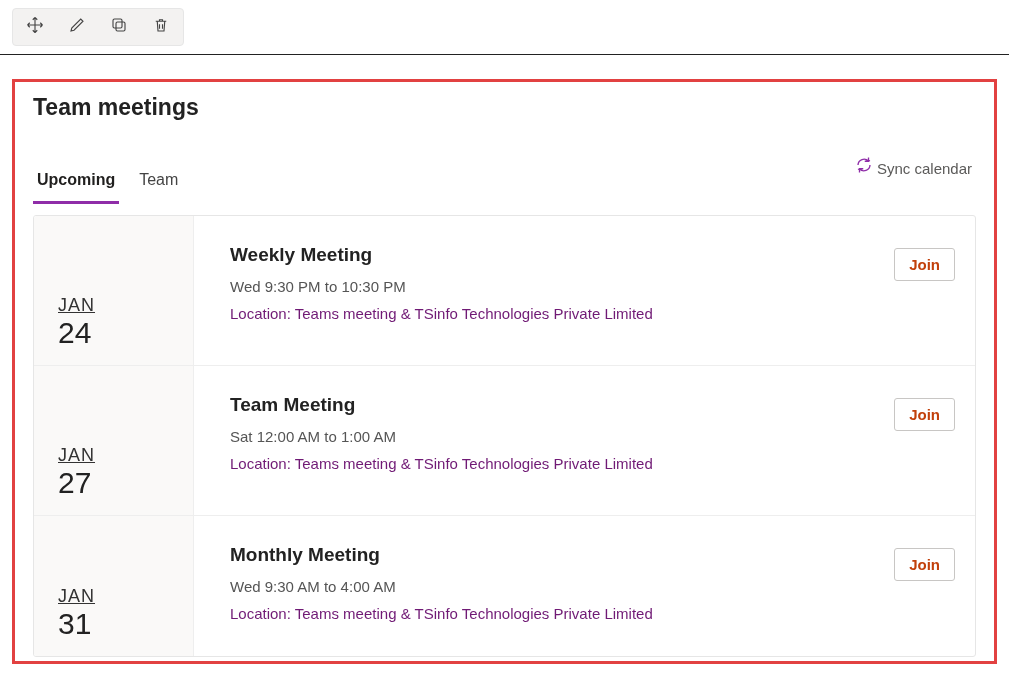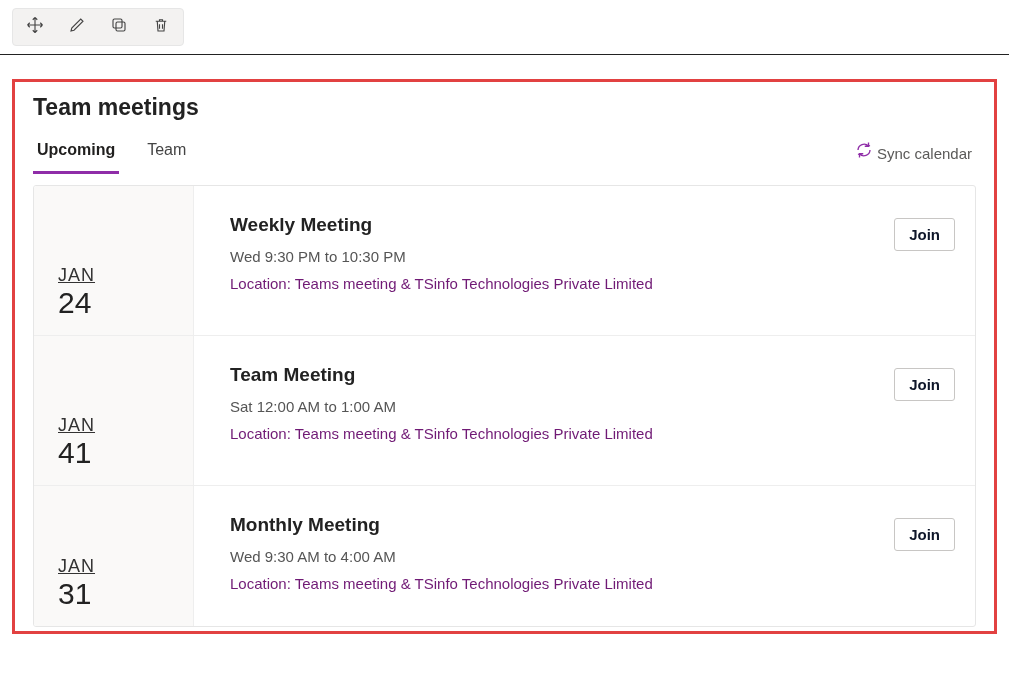--- a/index.html
+++ b/index.html
@@ -57,22 +57,23 @@
 
     .tabrow {
       display: flex;
       align-items: center;
       justify-content: space-between;
       border-bottom: 1px solid transparent;
       margin-bottom: 10px;
     }
     .tabs {
       display: flex;
-      gap: 24px;
-      align-items: center;
+      gap: 16px;
+      align-items: center;
+      margin-top: 30px;
     }
     .tab {
       font-size: 16px;
       padding: 6px 4px 12px 4px;
       cursor: pointer;
       color: #444;
       border-bottom: 3px solid transparent;
       font-weight: 400;
     }
     .tab.active {
@@ -147,21 +148,21 @@
     .info .loc {
       font-size: 15px;
       color: #701a75;
     }
     .joinbtn {
       border: 1px solid #c8c6c4;
       background: #fff;
       padding: 7px 14px;
       font-size: 15px;
       font-weight: 600;
-      color: #0f172a;
+      color: #c2410c;
       border-radius: 3px;
       cursor: pointer;
       font-family: inherit;
       margin-top: 4px;
     }
   </style>
 </head>
 <body>
 
 <div class="toolbar">
@@ -230,21 +231,21 @@
             <div class="time">Wed 9:30 PM to 10:30 PM</div>
             <div class="loc">Location: Teams meeting &amp; TSinfo Technologies Private Limited</div>
           </div>
           <button class="joinbtn">Join</button>
         </div>
       </div>
 
       <div class="row">
         <div class="datecell">
           <div class="mon">JAN</div>
-          <div class="day">41</div>
+          <div class="day">27</div>
         </div>
         <div class="body">
           <div class="info">
             <div class="title">Team Meeting</div>
             <div class="time">Sat 12:00 AM to 1:00 AM</div>
             <div class="loc">Location: Teams meeting &amp; TSinfo Technologies Private Limited</div>
           </div>
           <button class="joinbtn">Join</button>
         </div>
       </div>

